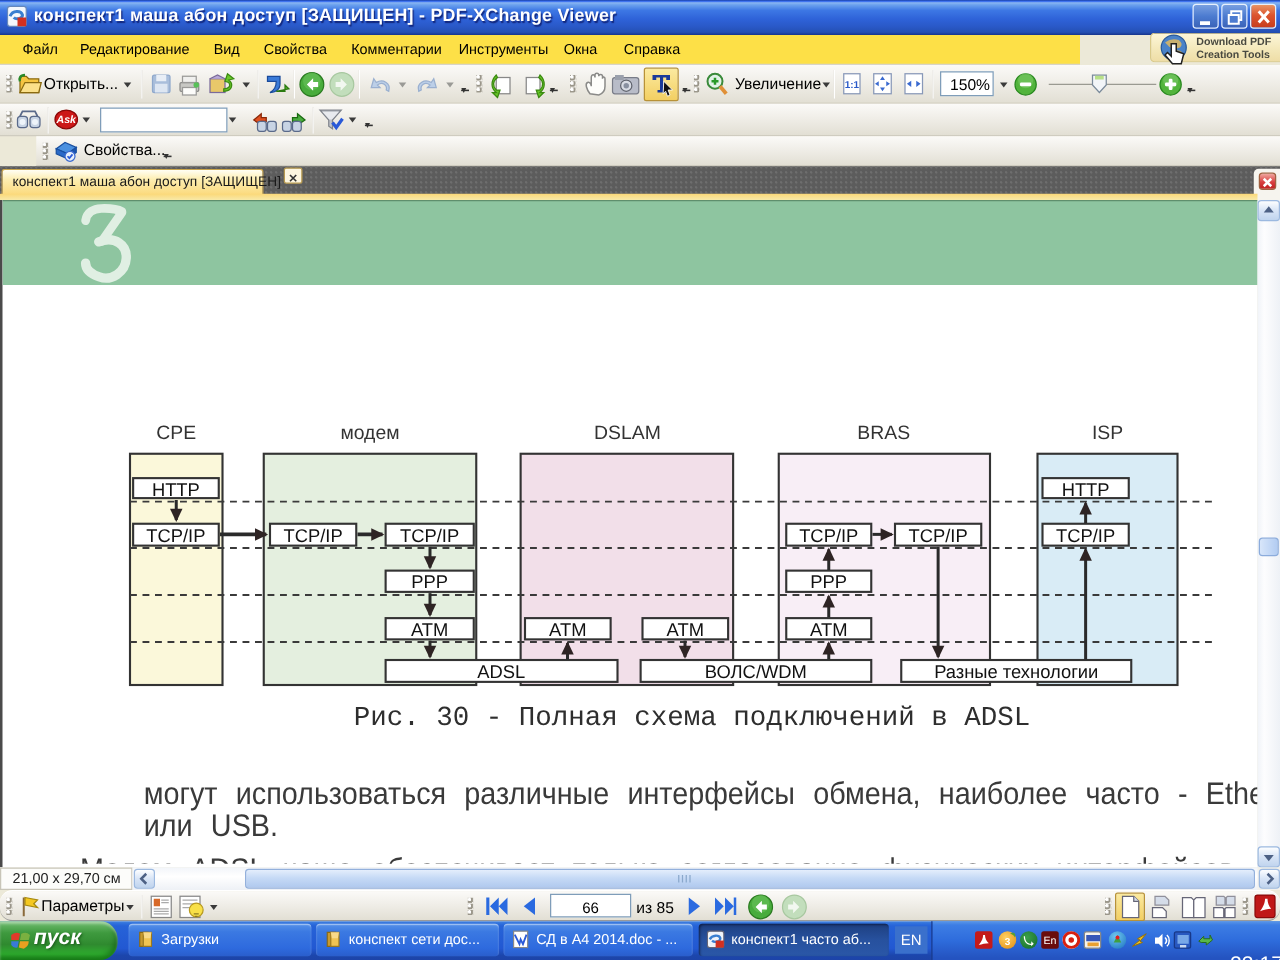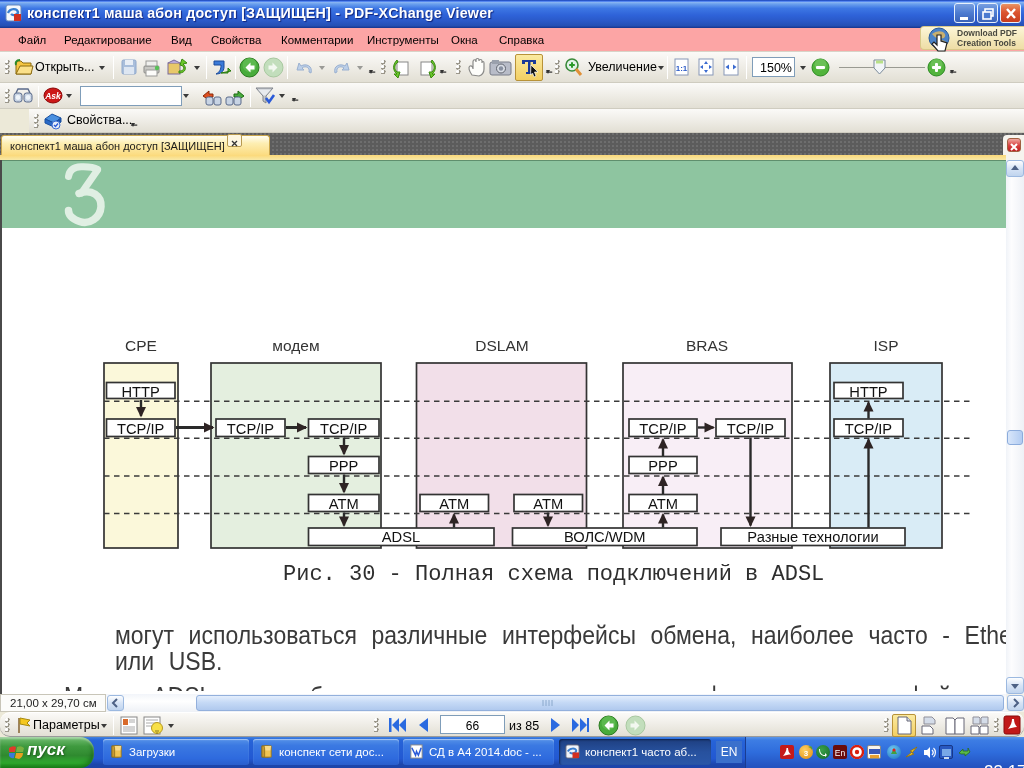--- a/index.html
+++ b/index.html
@@ -13,21 +13,21 @@
 #titlebar .ttext{position:absolute;left:27px;top:5px;color:#fff;font-weight:bold;
  font-size:14.3px;text-shadow:1px 1px 1px #10247a;letter-spacing:0.2px;}
 .tbtn{position:absolute;top:3px;width:21px;height:20px;border-radius:3px;
  border:1px solid #e6f0fc;}
 #btnmin{left:954px;background:linear-gradient(180deg,#789fe0 0%,#4c7bd0 50%,#3b63b8 100%);}
 #btnmax{left:977px;background:linear-gradient(180deg,#789fe0 0%,#4c7bd0 50%,#3b63b8 100%);}
 #btnclose{left:1000px;background:linear-gradient(180deg,#e89464 0%,#dc5530 45%,#c83d1d 100%);}
 .tbtn svg{position:absolute;left:0;top:0;}
 
 
-#menubar{left:0;top:28px;width:1024px;height:24px;background:#fca5a5;border-bottom:1px solid #d8d4c8;}
+#menubar{left:0;top:28px;width:864px;height:24px;background:#fde047;border-bottom:1px solid #d8d4c8;}
 #menubar .mi{position:absolute;top:6px;font-size:11.5px;color:#000;}
 #dlbtn{position:absolute;left:920px;top:26px;width:104px;height:24px;
  background:linear-gradient(180deg,#fdf6d8 0%,#f3e7b8 60%,#eedda6 100%);
  border:1px solid #d9c98a;border-radius:4px 0 0 4px;border-right:none;z-index:5;}
 #dlbtn .t{position:absolute;left:36px;top:2px;font-size:8.5px;color:#4a4a40;line-height:9.5px;font-weight:bold;}
 
 
 .tbrow{left:0;width:1024px;background:linear-gradient(180deg,#fbfaf8 0%,#f0eee8 45%,#e2dfd4 100%);border-bottom:1px solid #cfccc0;}
 #tb1{top:52px;height:31px;}
 #tb2{top:83px;height:26px;}
@@ -37,21 +37,21 @@
  background-size:5px 5px;}
 .vsep{position:absolute;width:1px;background:#c5c2b6;border-right:1px solid #fff;}
 .tlabel{position:absolute;font-size:12.5px;color:#000;}
 .dar{position:absolute;width:0;height:0;border-left:3.5px solid transparent;border-right:3.5px solid transparent;border-top:4px solid #3a3a3a;}
 .chev{position:absolute;font-size:8px;color:#333;line-height:5px;}
 .combo{position:absolute;background:#fff;border:1px solid #7f9db9;}
 
 
 #tabbar{left:0;top:133px;width:1024px;height:27px;background:#5c5c5c;
  background-image:radial-gradient(circle at 1px 1px,#6e6e6e 22%,transparent 26%);background-size:4px 4px;}
-#tab1{position:absolute;left:1px;top:2px;width:269px;height:22px;
+#tab1{position:absolute;left:1px;top:2px;width:210px;height:22px;
  background:linear-gradient(180deg,#fffef4 0%,#fdeeb2 35%,#fbd878 100%);
  border:1px solid #caa64c;border-bottom:none;border-radius:3px 3px 0 0;}
 #tab1 .tt{position:absolute;left:8px;top:4px;font-size:11px;color:#1a1a1a;white-space:nowrap;}
 #tabx{position:absolute;left:227px;top:1px;width:15px;height:13px;background:#fdf6e0;border:1px solid #b89a50;border-radius:2px;}
 #tabstrip{position:absolute;left:0;top:22px;width:1006px;height:5px;background:linear-gradient(180deg,#fbd878,#f8e9a8);}
 #tabcorner{position:absolute;left:1003px;top:2px;width:21px;height:25px;background:#f6f4ee;border-radius:4px 0 0 0;}
 #tabxr{position:absolute;left:1007px;top:5px;width:14px;height:14px;border-radius:3px;
  background:linear-gradient(180deg,#f0a8a0 0%,#d84040 55%,#c02020 100%);border:1px solid #a06040;}
 
 

